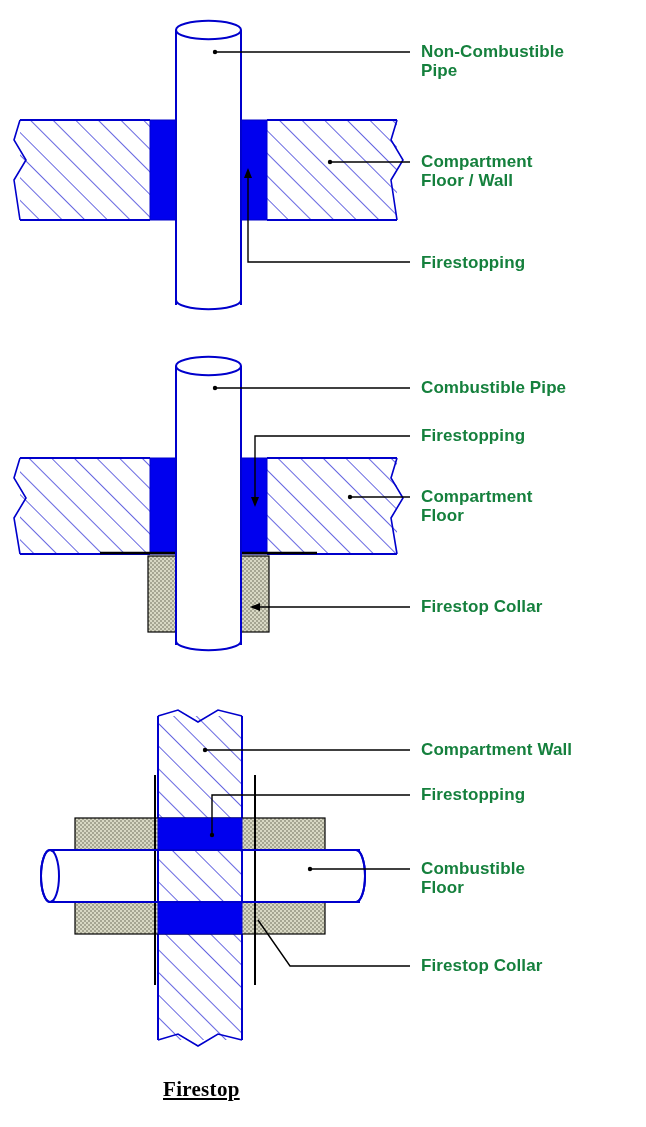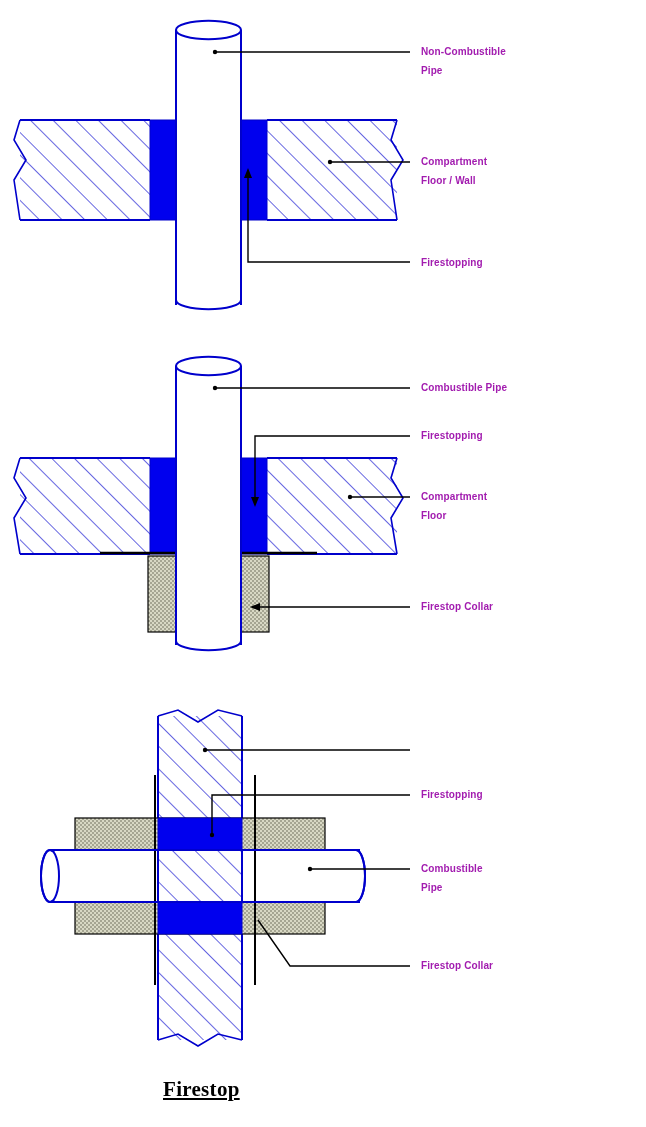--- a/index.html
+++ b/index.html
@@ -15,23 +15,23 @@
     overflow: hidden;
   }
   #stage {
     position: absolute;
     left: 0; top: 0;
     width: 646px;
     height: 1127px;
   }
   .label {
     position: absolute;
-    color: #a21caf;
+    color: #15803d;
     font-family: "Liberation Sans", sans-serif;
-    font-size: 10px;
+    font-size: 17px;
     font-weight: bold;
     line-height: 19px;
     white-space: pre-line;
     letter-spacing: 0.1px;
   }
   .caption {
     position: absolute;
     color: #000000;
     font-family: "Liberation Serif", serif;
     font-size: 21px;
@@ -200,19 +200,20 @@
   <div class="label" style="left:421px; top:152px; width:200px;">Compartment
 Floor / Wall</div>
   <div class="label" style="left:421px; top:253px; width:200px;">Firestopping</div>
 
   <div class="label" style="left:421px; top:378px; width:200px;">Combustible Pipe</div>
   <div class="label" style="left:421px; top:426px; width:200px;">Firestopping</div>
   <div class="label" style="left:421px; top:487px; width:200px;">Compartment
 Floor</div>
   <div class="label" style="left:421px; top:597px; width:200px;">Firestop Collar</div>
 
+  <div class="label" style="left:421px; top:740px; width:210px;">Compartment Wall</div>
   <div class="label" style="left:421px; top:785px; width:200px;">Firestopping</div>
   <div class="label" style="left:421px; top:859px; width:200px;">Combustible
-Pipe</div>
+Floor</div>
   <div class="label" style="left:421px; top:956px; width:200px;">Firestop Collar</div>
 
   <div class="caption" style="left:163px; top:1077px;">Firestop</div>
 </div>
 
 </body></html>

